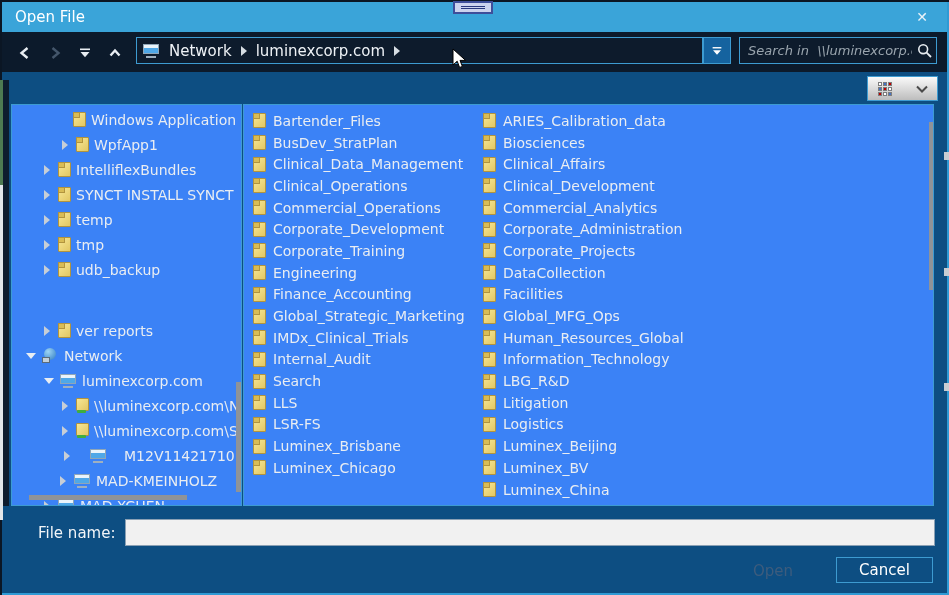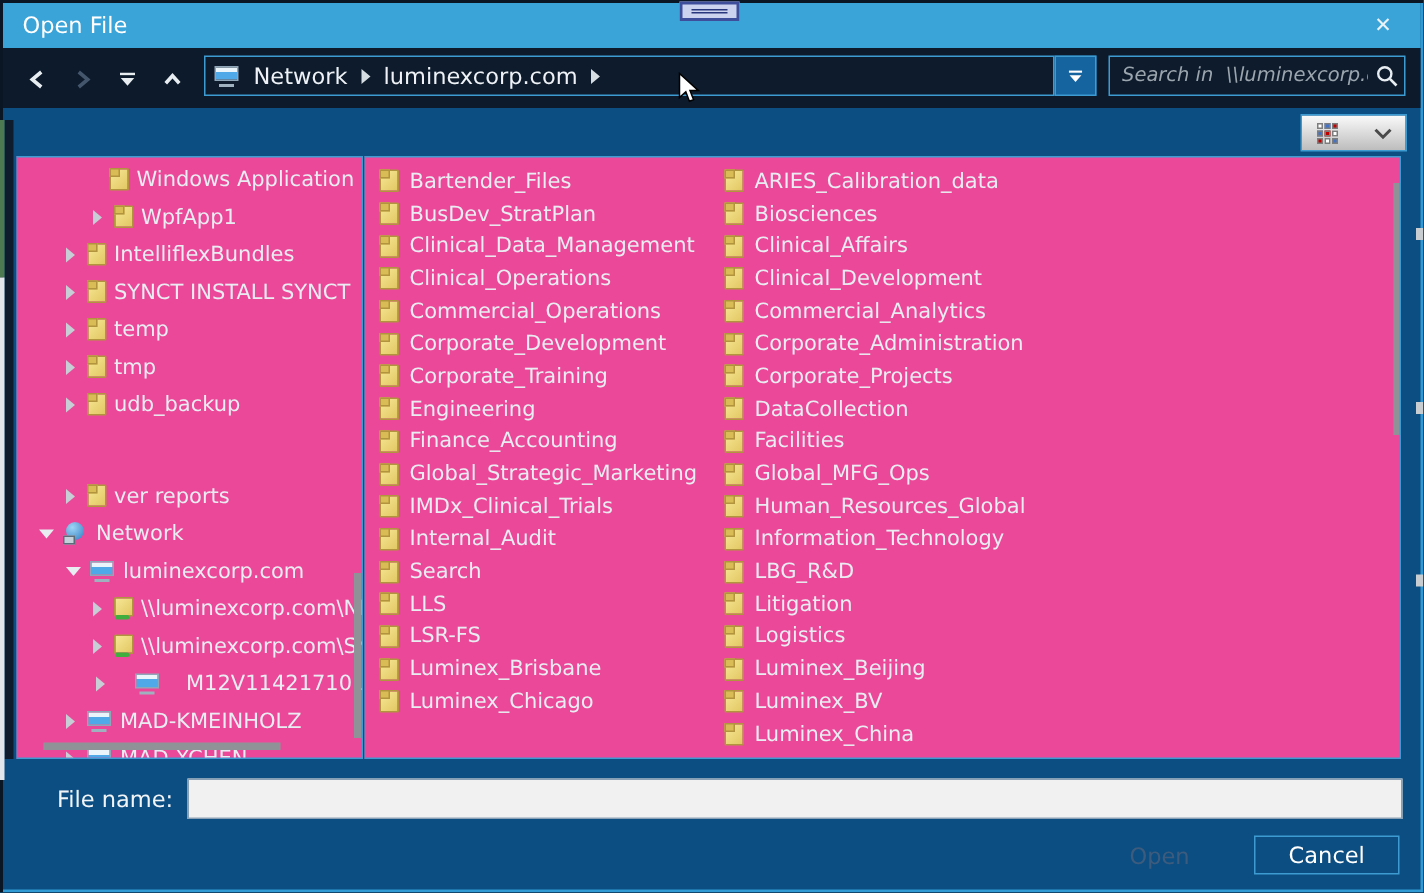--- a/index.html
+++ b/index.html
@@ -34,21 +34,21 @@
   .searchbox input{flex:1;min-width:0;background:transparent;border:none;outline:none;color:#cfd6dd;font-size:13px;font-style:italic;padding:0 2px 0 8px;font-family:"DejaVu Sans",sans-serif;}
   .searchbox input::placeholder{color:#9aa5ae;font-style:italic;}
   .search-ic{width:22px;display:flex;align-items:center;justify-content:center;}
 
   
   .view-btn{position:absolute;left:867px;top:76px;width:71px;height:25px;background:linear-gradient(#fafafa,#bdbdbd);border:1px solid #3d9bd1;box-sizing:border-box;display:flex;align-items:center;justify-content:space-between;padding:0 8px 0 10px;}
   .grid-ic{display:grid;grid-template-columns:repeat(3,4px);grid-template-rows:repeat(3,4px);gap:1px;}
   .grid-ic i{display:block;border:1px solid #7d7d7d;box-sizing:border-box;}
 
   
-  .panel{position:absolute;top:104px;height:402px;background:#ec4899;border:1px solid #3d9bd1;box-sizing:border-box;overflow:hidden;}
+  .panel{position:absolute;top:104px;height:402px;background:#3b82f6;border:1px solid #3d9bd1;box-sizing:border-box;overflow:hidden;}
   .tree-panel{left:11px;width:231px;}
   .files-panel{left:243px;width:691px;}
 
   .tree{position:absolute;left:0;top:2px;right:0;white-space:nowrap;}
   .tree-row{display:flex;align-items:center;height:25px;}
   .exp{width:10px;flex:0 0 10px;margin-right:4px;display:inline-block;}
   .exp.c{width:0;flex-basis:0;border-left:6px solid #c7ced6;border-top:5px solid transparent;border-bottom:5px solid transparent;margin-right:8px;}
   .exp.e{width:0;flex-basis:0;border-top:6px solid #e8edf2;border-left:5px solid transparent;border-right:5px solid transparent;margin-right:6px;}
   .exp.n{visibility:hidden;margin-right:8px;width:3px;flex-basis:3px;}
   .tlabel{font-size:14px;color:#e9edf2;margin-left:5px;}
@@ -236,21 +236,21 @@
         <div class="tree-row" style="padding-left: 50px;">
           <span class="exp c"></span>
           <span class="ic ic-share"></span>
           <span class="tlabel">\\luminexcorp.com\SYS</span>
         </div>
         <div class="tree-row" style="padding-left: 52px; gap: 12px;">
           <span class="exp c"></span>
           <span class="ic ic-computer"></span>
           <span class="tlabel">M12V114217101</span>
         </div>
-        <div class="tree-row" style="padding-left: 32px;">
+        <div class="tree-row" style="padding-left: 48px;">
           <span class="exp c"></span>
           <span class="ic ic-computer"></span>
           <span class="tlabel">MAD-KMEINHOLZ</span>
         </div>
         <div class="tree-row" style="padding-left: 32px;">
           <span class="exp c"></span>
           <span class="ic ic-computer"></span>
           <span class="tlabel">MAD-XCHEN</span>
         </div>
       </div>

